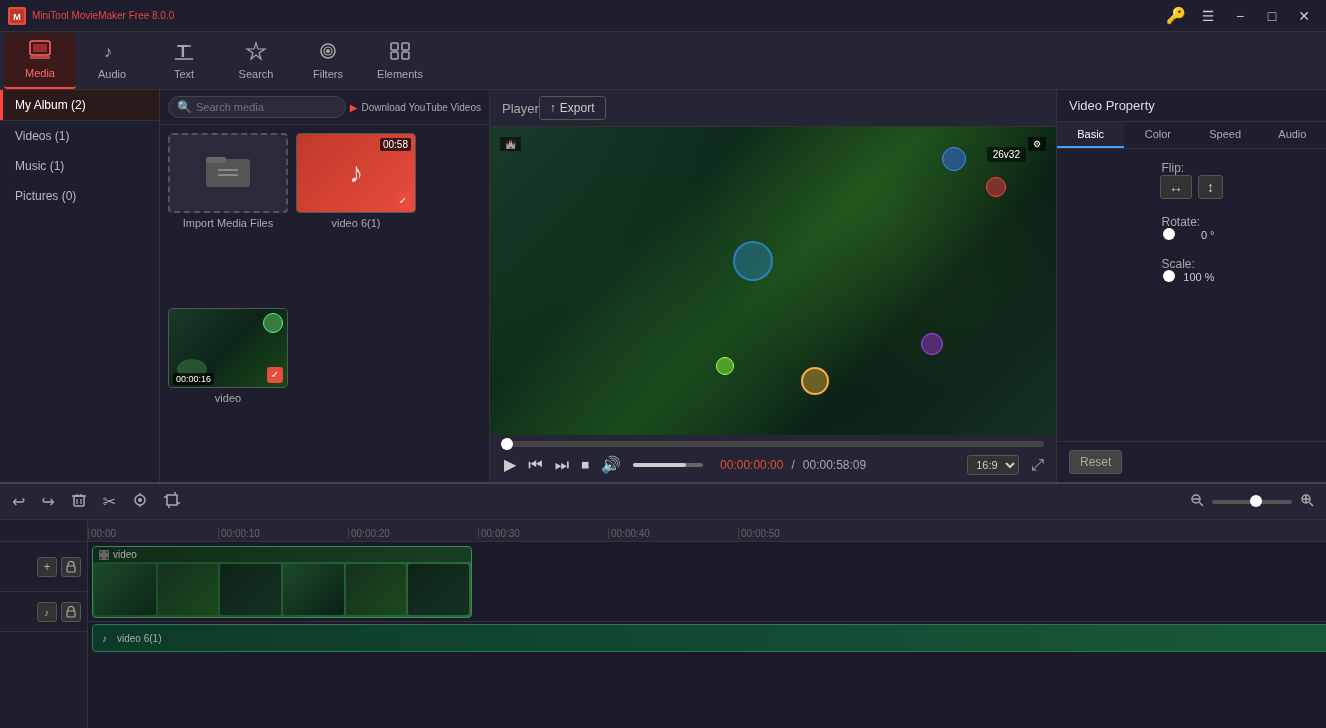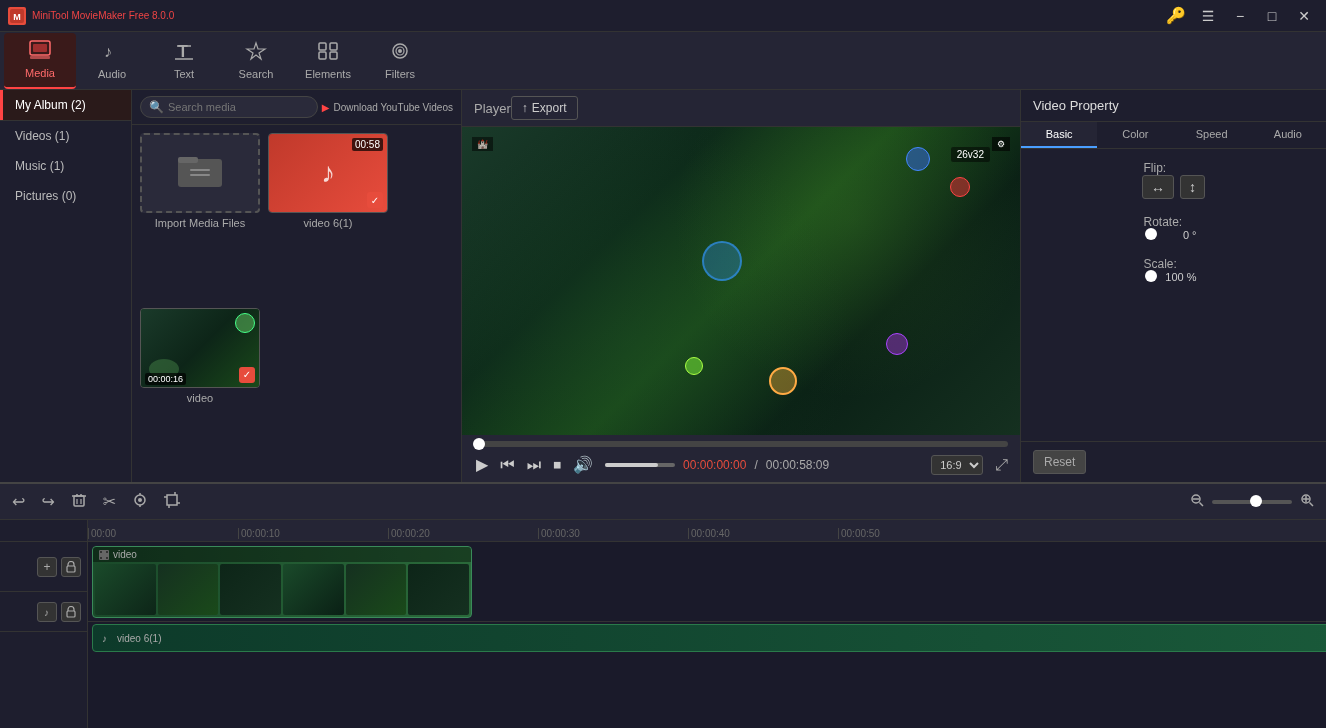--- a/index.html
+++ b/index.html
@@ -88,21 +88,21 @@
     }
 
     
     #main {
       display: flex;
       height: calc(728px - 32px - 58px - 246px);
     }
 
     
     #left-panel {
-      width: 132px;
+      width: 160px;
       background: #1e1e2e;
       border-right: 1px solid #333;
       overflow-y: auto;
     }
     .left-panel-item {
       padding: 8px 12px;
       cursor: pointer;
       color: #bbb;
       font-size: 12px;
       border-left: 3px solid transparent;
@@ -318,21 +318,21 @@
       border: none;
       color: #ccc;
       cursor: pointer;
       font-size: 16px;
       padding: 2px;
       display: flex; align-items: center; justify-content: center;
     }
     .time-display {
       color: #e74c3c;
       font-size: 12px;
-      margin-left: 0;
+      margin-left: 9px;
     }
     .time-total {
       color: #aaa;
       font-size: 12px;
     }
     .volume-slider {
       width: 70px;
       height: 4px;
       background: #666;
       border-radius: 2px;
@@ -359,21 +359,21 @@
       background: transparent;
       border: none;
       color: #aaa;
       cursor: pointer;
       font-size: 16px;
       margin-left: 4px;
     }
 
     
     #right-panel {
-      width: 306px;
+      width: 270px;
       background: #1e1e2e;
       border-left: 1px solid #333;
       display: flex;
       flex-direction: column;
     }
     #right-panel-header {
       padding: 8px 12px;
       border-bottom: 1px solid #333;
       font-size: 13px;
       color: #ddd;
@@ -562,21 +562,20 @@
     .tl-ruler {
       height: 22px;
       background: #252535;
       border-bottom: 1px solid #333;
       position: relative;
       display: flex;
       align-items: flex-end;
       padding-bottom: 2px;
       overflow: hidden;
       white-space: nowrap;
-      gap: 20px;
     }
     .tl-ruler-mark {
       display: inline-flex;
       flex-direction: column;
       align-items: flex-start;
       font-size: 10px;
       color: #666;
       min-width: 130px;
       padding-left: 2px;
       border-left: 1px solid #444;
@@ -720,37 +719,37 @@
     <span class="t-icon">
       <svg width="22" height="20" viewBox="0 0 22 20">
         <polygon points="11,2 13,8 20,8 14,12 16,18 11,14 6,18 8,12 2,8 9,8" fill="none" stroke="#aaa" stroke-width="1.2"></polygon>
       </svg>
     </span>
     <span>Search</span>
   </div>
   <div class="toolbar-item">
     <span class="t-icon">
       <svg width="22" height="20" viewBox="0 0 22 20">
+        <circle cx="11" cy="10" r="7" fill="none" stroke="#aaa" stroke-width="1.5"></circle>
+        <circle cx="11" cy="10" r="4" fill="none" stroke="#aaa" stroke-width="1.2"></circle>
+        <circle cx="11" cy="10" r="2" fill="#aaa"></circle>
+      </svg>
+    </span>
+    <span>Filters</span>
+  </div>
+  <div class="toolbar-item">
+    <span class="t-icon">
+      <svg width="22" height="20" viewBox="0 0 22 20">
         <rect x="2" y="2" width="7" height="7" rx="1" fill="none" stroke="#aaa" stroke-width="1.5"></rect>
         <rect x="13" y="2" width="7" height="7" rx="1" fill="none" stroke="#aaa" stroke-width="1.5"></rect>
         <rect x="2" y="11" width="7" height="7" rx="1" fill="none" stroke="#aaa" stroke-width="1.5"></rect>
         <rect x="13" y="11" width="7" height="7" rx="1" fill="none" stroke="#aaa" stroke-width="1.5"></rect>
       </svg>
     </span>
     <span>Elements</span>
-  </div>
-  <div class="toolbar-item">
-    <span class="t-icon">
-      <svg width="22" height="20" viewBox="0 0 22 20">
-        <circle cx="11" cy="10" r="7" fill="none" stroke="#aaa" stroke-width="1.5"></circle>
-        <circle cx="11" cy="10" r="4" fill="none" stroke="#aaa" stroke-width="1.2"></circle>
-        <circle cx="11" cy="10" r="2" fill="#aaa"></circle>
-      </svg>
-    </span>
-    <span>Filters</span>
   </div>
 </div>
 
 <div id="main">
 
   <div id="left-panel">
     <div class="left-panel-item active">
       <span>My Album (2)</span>
     </div>
     <div class="left-panel-divider"></div>

